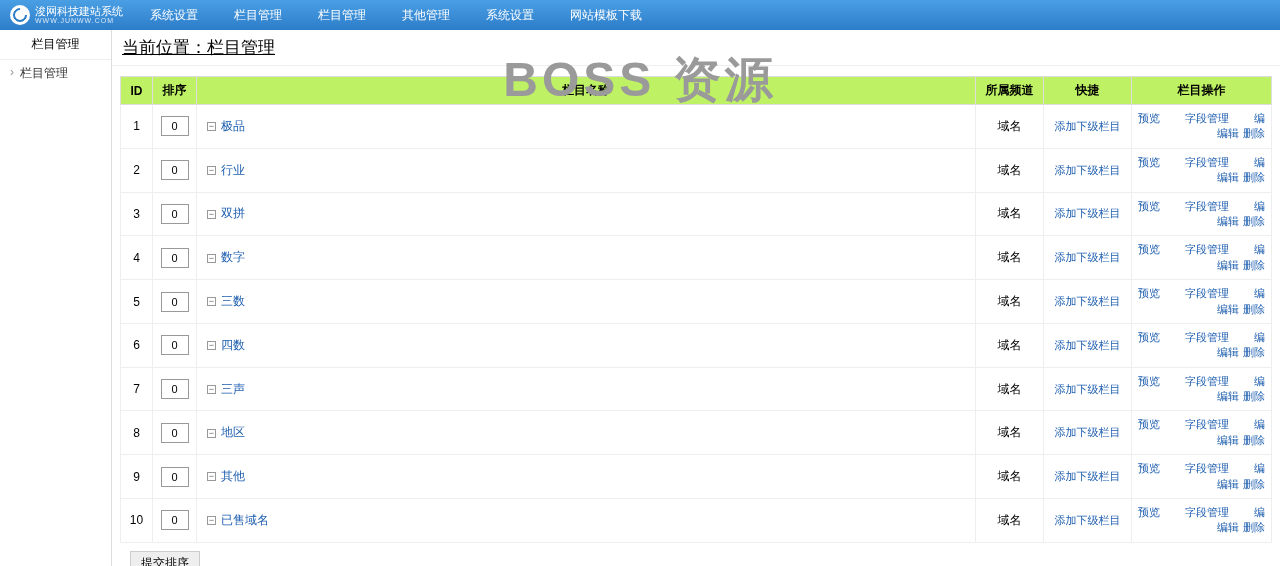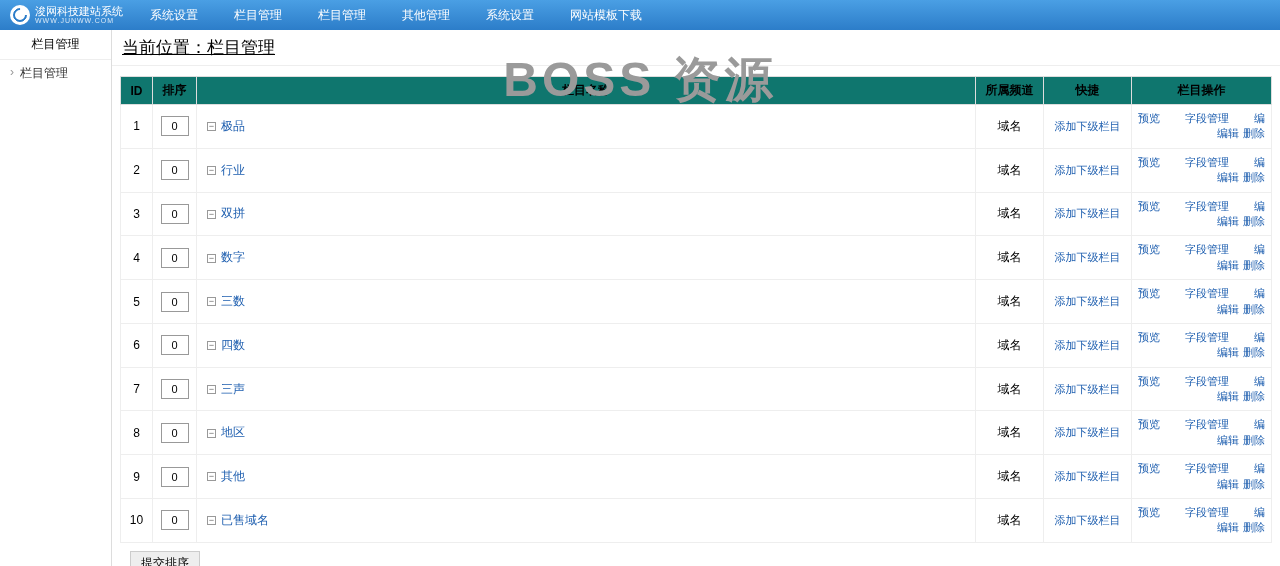--- a/index.html
+++ b/index.html
@@ -18,21 +18,21 @@
 .sidebar { width: 112px; border-right: 1px solid #ddd; background: #fff; }
 .sidebar-title { padding: 6px 0; text-align: center; font-size: 12px; border-bottom: 1px solid #eee; }
 .sidebar-item { padding: 5px 10px 5px 20px; cursor: pointer; font-size: 12px; color: #333; position: relative; }
 .sidebar-item::before { content: "›"; position: absolute; left: 10px; color: #999; }
 
 .content { flex: 1; padding: 0; overflow: hidden; }
 .breadcrumb { padding: 6px 10px; font-size: 17px; border-bottom: 1px solid #eee; text-decoration: underline; }
 
 .table-wrap { padding: 10px 8px 0 8px; }
 table { width: 100%; border-collapse: collapse; }
-th { background: #0f766e; border: 1px solid #ddd; padding: 5px 4px; font-weight: bold; font-size: 12px; text-align: center; }
+th { background: #bef264; border: 1px solid #ddd; padding: 5px 4px; font-weight: bold; font-size: 12px; text-align: center; }
 td { border: 1px solid #eee; padding: 6px 4px; font-size: 12px; text-align: center; vertical-align: middle; }
 .col-id { width: 32px; }
 .col-sort { width: 44px; }
 .col-name { text-align: left; padding-left: 10px; }
 .col-channel { width: 68px; }
 .col-quick { width: 88px; }
 .col-ops { width: 140px; }
 
 .sort-input { width: 28px; height: 20px; border: 1px solid #999; background: #fff; text-align: center; font-size: 11px; }
 .expand-icon { display: inline-block; width: 9px; height: 9px; border: 1px solid #999; line-height: 7px; font-size: 9px; text-align: center; margin-right: 5px; color: #666; vertical-align: middle; }

